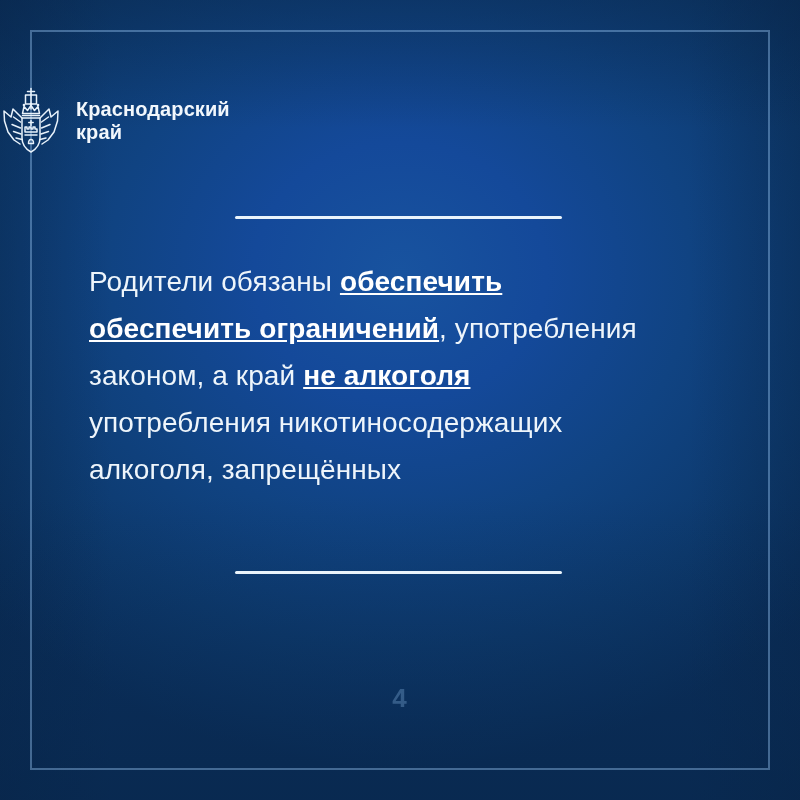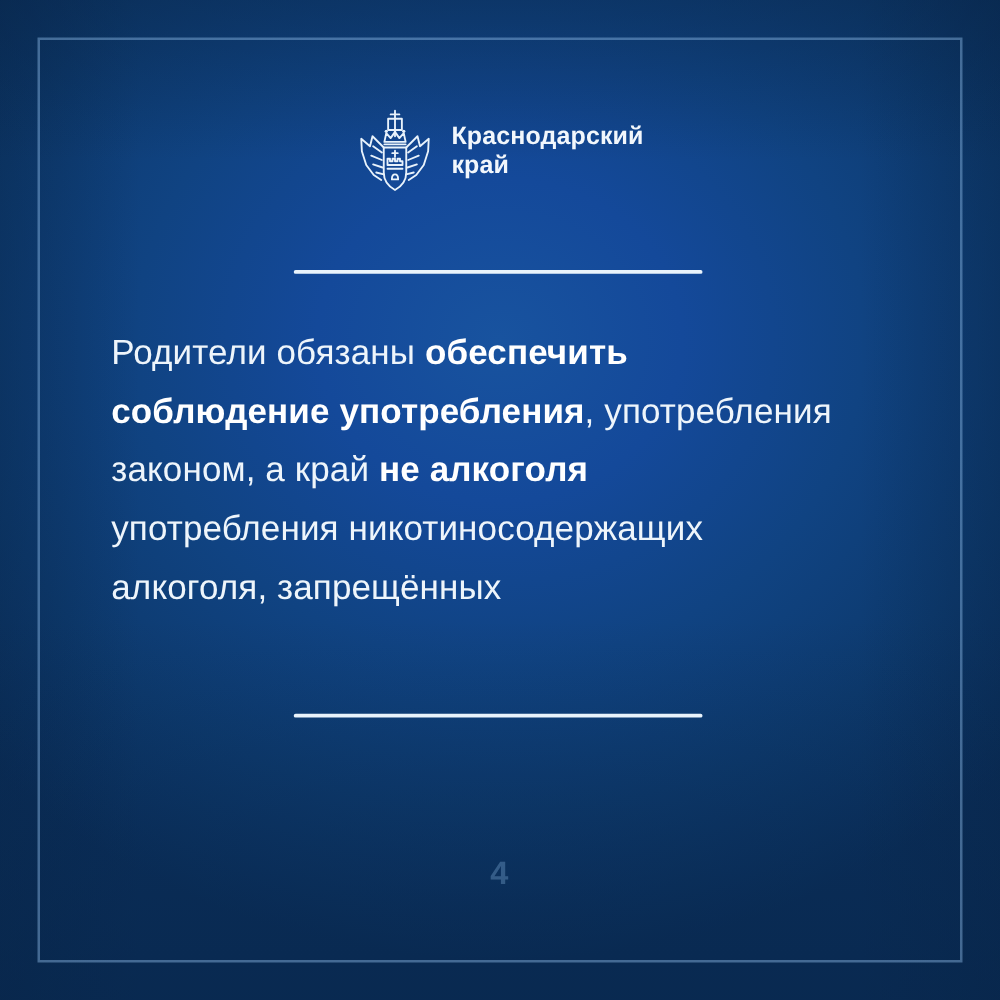--- a/index.html
+++ b/index.html
@@ -60,21 +60,20 @@
   }
 
   
   .logo {
     position: absolute;
     left: 0;
     right: 0;
     top: 86px;
     display: flex;
     align-items: center;
-    justify-content: center;
     gap: 14px;
   }
 
   .emblem {
     width: 62px;
     height: 70px;
     flex: none;
     display: block;
   }
 
@@ -106,21 +105,21 @@
     left: 89px;
     top: 258px;
     width: 640px;
     color: #eef5fb;
     font-size: 28px;
     line-height: 47px;
     letter-spacing: 0.1px;
   }
 
   .body-copy .ln { white-space: nowrap; }
-  .body-copy b { font-weight: bold; color: #ffffff; }
+  .body-copy b { font-weight: bold; color: #ffffff; text-decoration: underline; }
 
   
   .page-no {
     position: absolute;
     left: 0;
     right: 0;
     top: 683px;
     text-align: center;
     font-size: 26px;
     font-weight: bold;
@@ -172,21 +171,21 @@
 
     <div class="logo-text">Краснодарский
 край</div>
   </div>
 
   <div class="rule rule-top"></div>
   <div class="rule rule-bottom"></div>
 
   <div class="body-copy">
       <div class="ln"><span>Родители обязаны </span><b>обеспечить</b></div>
-      <div class="ln"><b>соблюдение употребления</b><span>, употребления</span></div>
+      <div class="ln"><b>обеспечить ограничений</b><span>, употребления</span></div>
       <div class="ln"><span>законом, а край </span><b>не алкоголя</b></div>
       <div class="ln"><span>употребления никотиносодержащих</span></div>
       <div class="ln"><span>алкоголя, запрещённых</span></div>
     </div>
 
   <div class="page-no">4</div>
 
 </div>
 
 </body></html>

